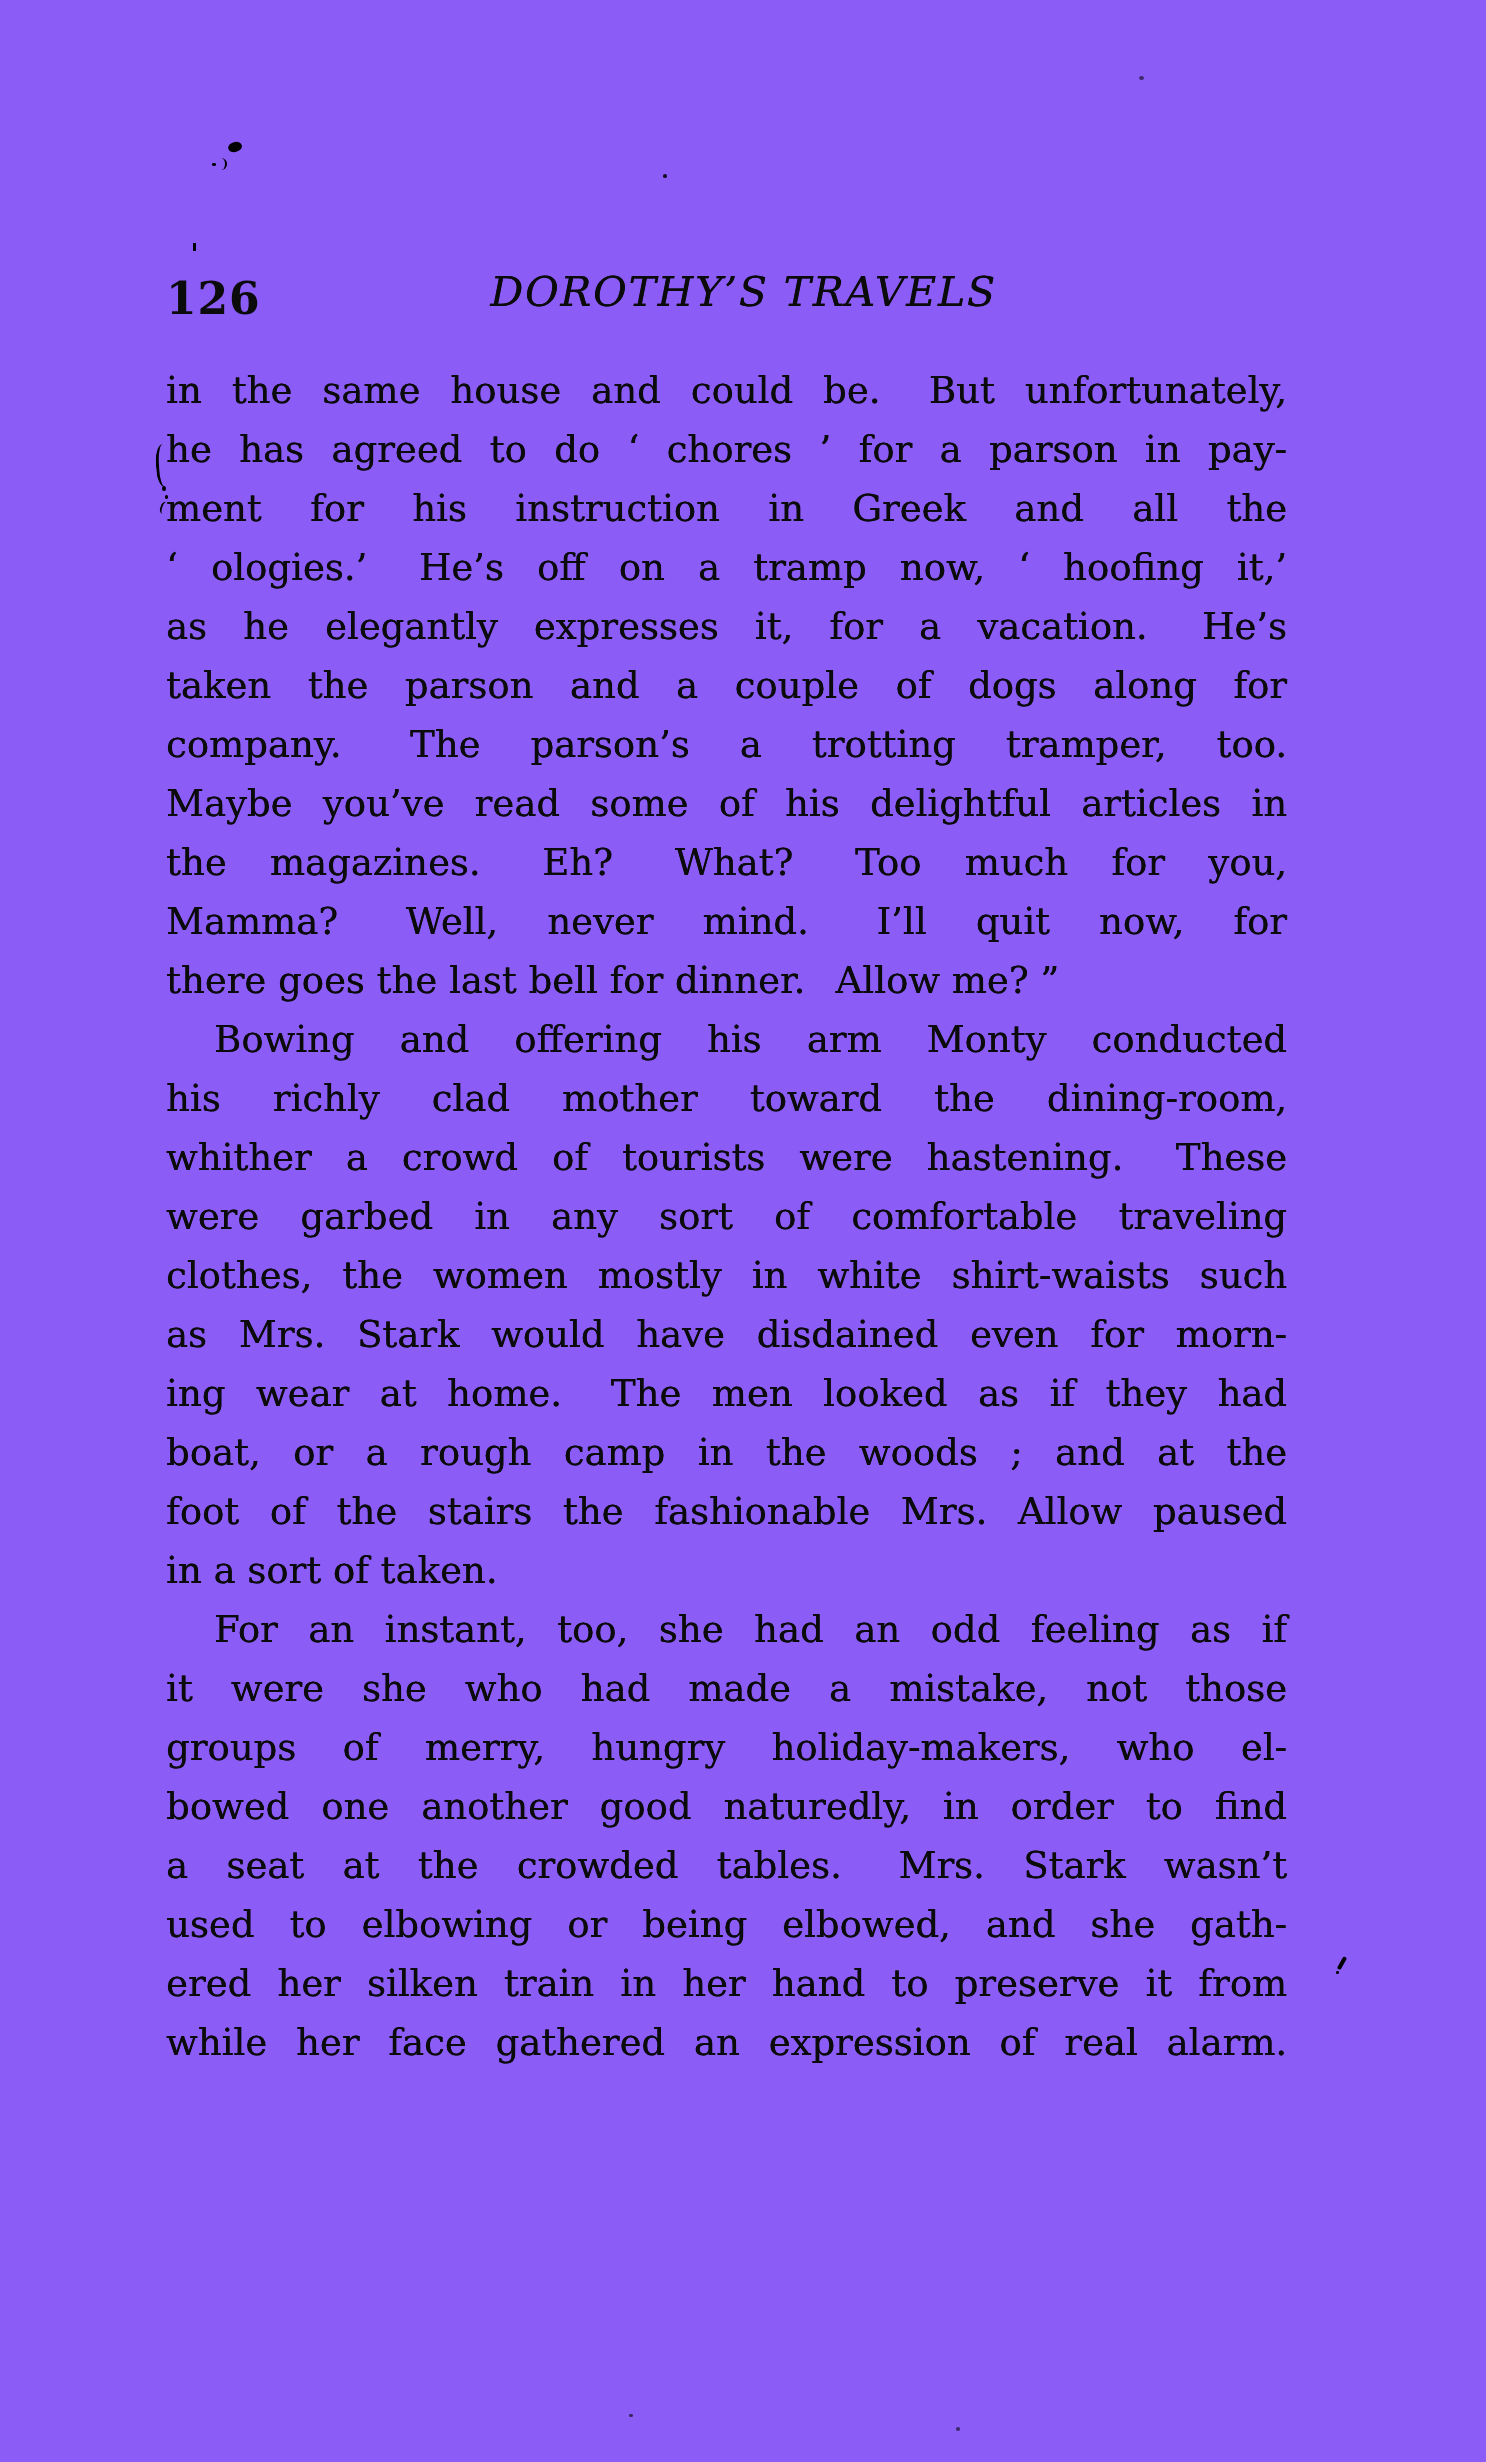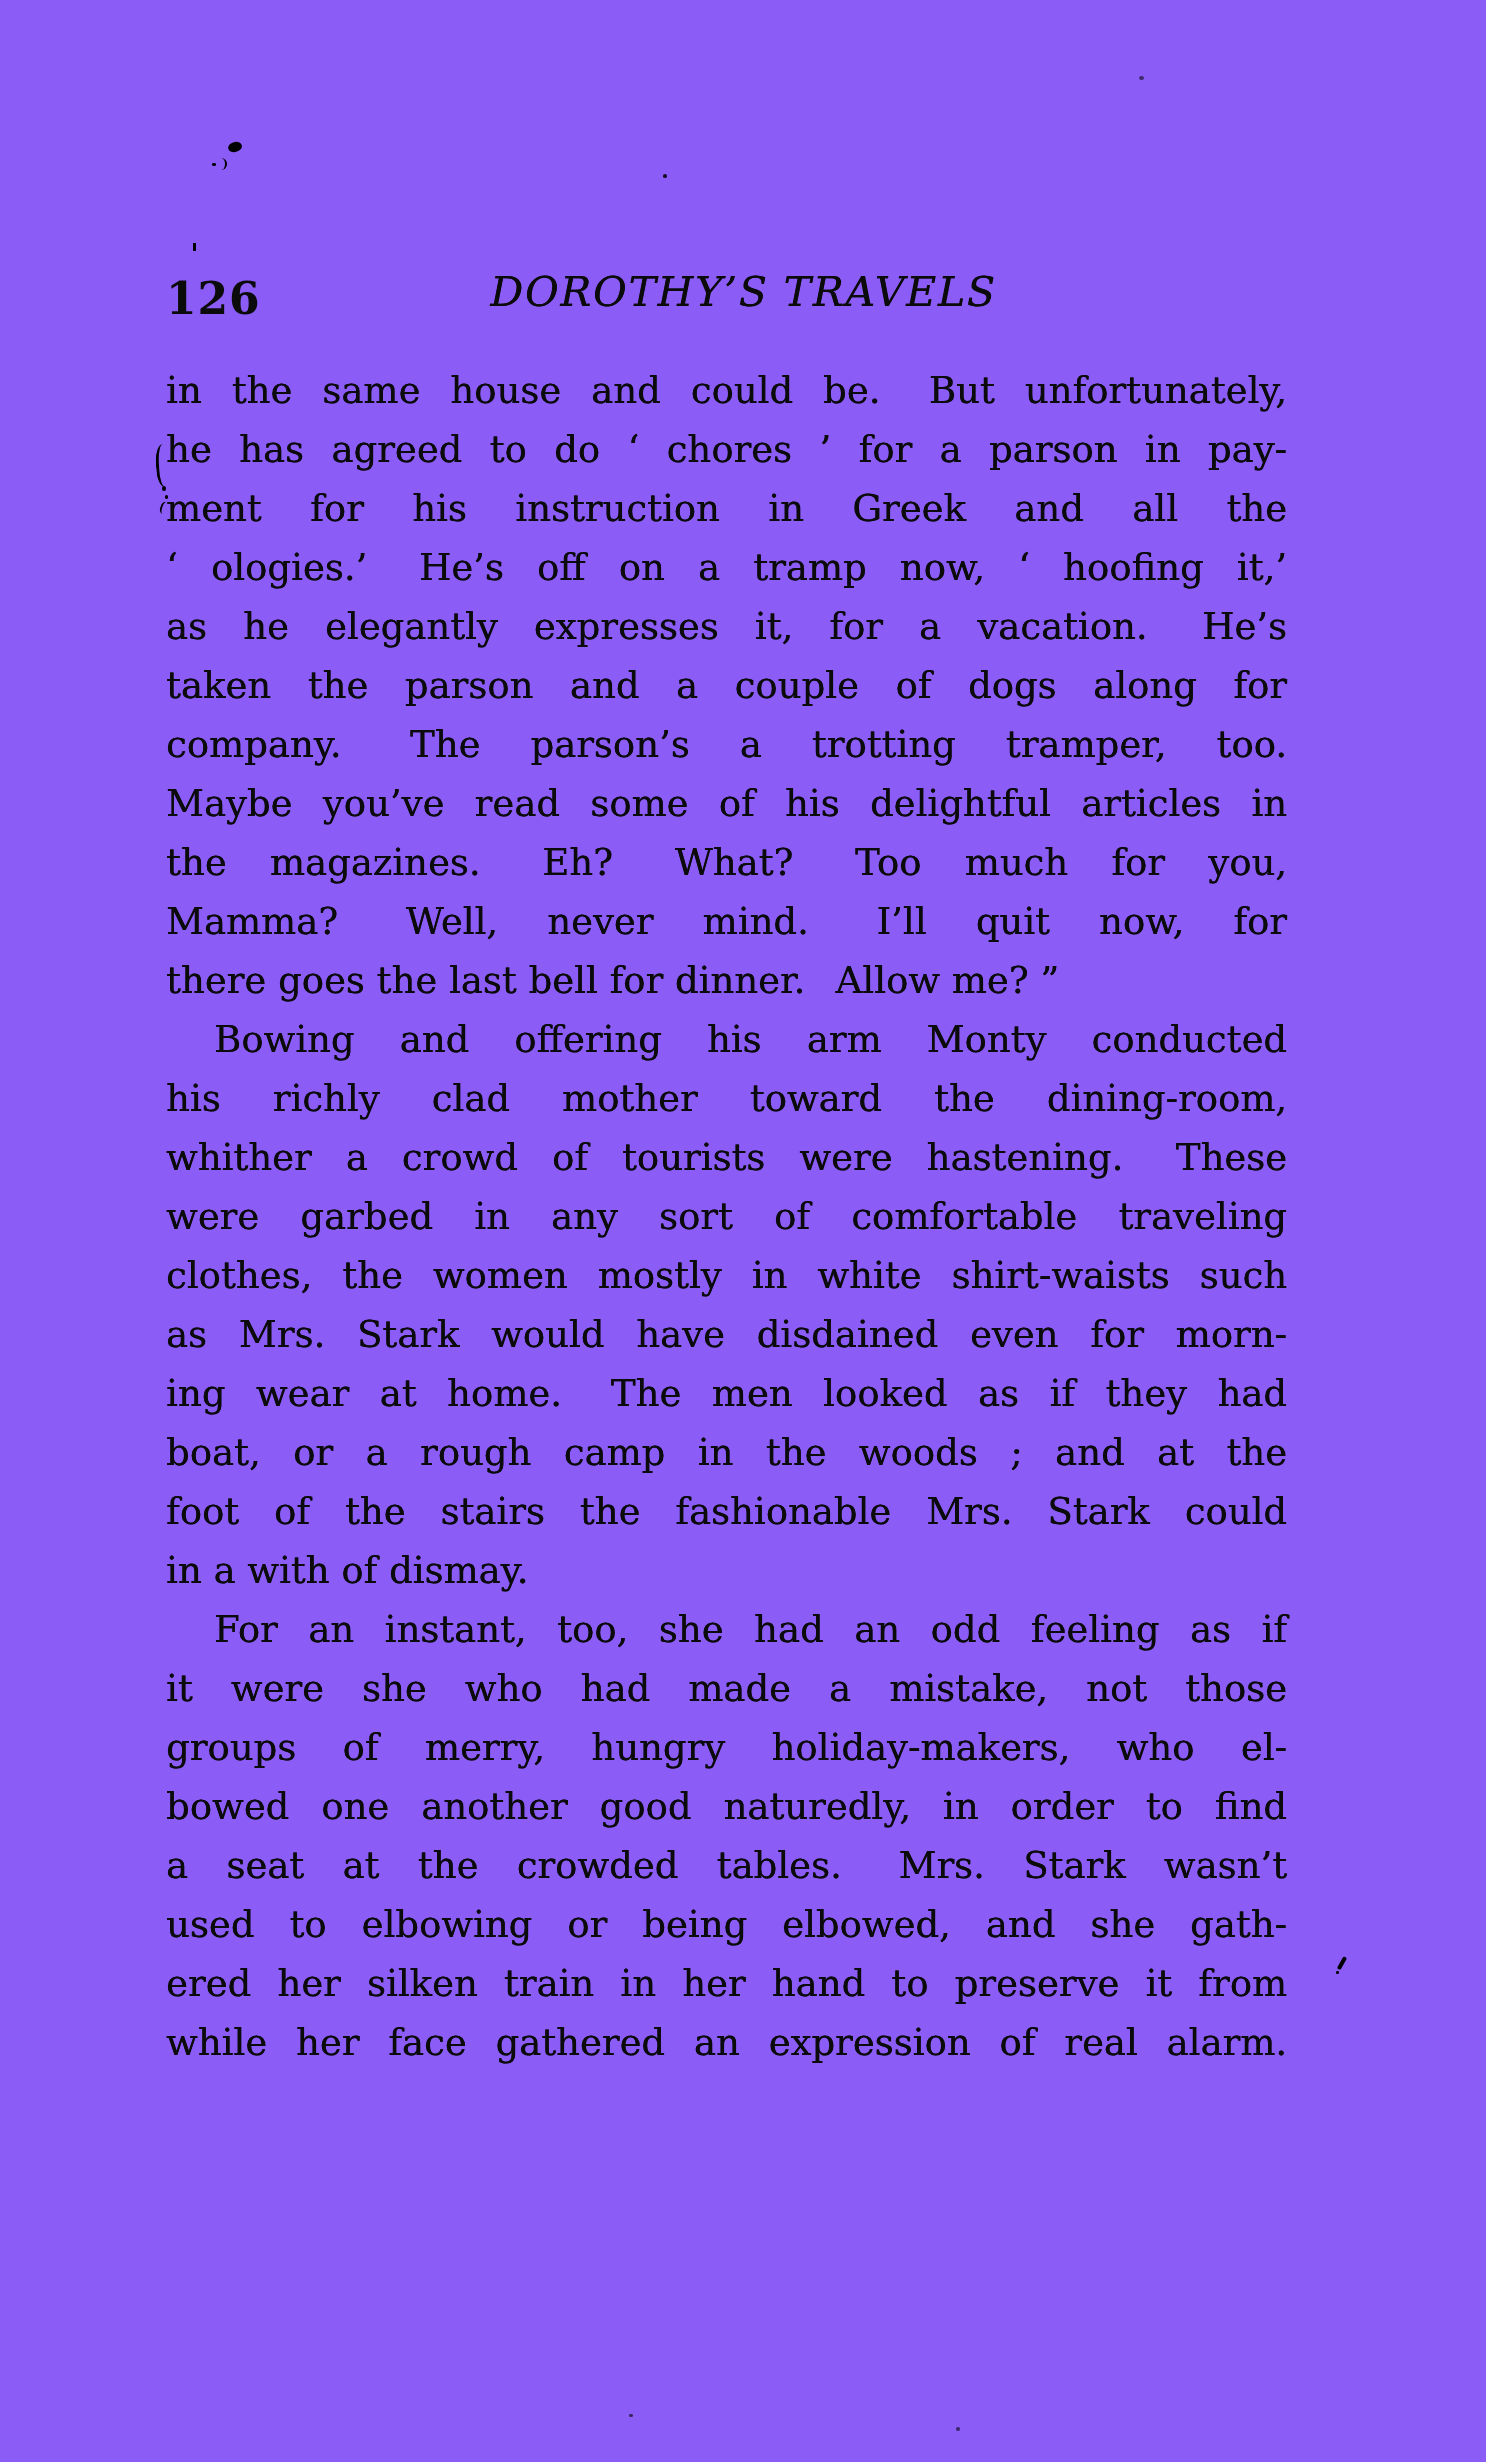--- a/index.html
+++ b/index.html
@@ -124,22 +124,22 @@
 
     <div>
       <div class="line indent">Bowing and offering his arm Monty conducted</div>
       <div class="line">his richly clad mother toward the dining-room,</div>
       <div class="line">whither a crowd of tourists were hastening.  These</div>
       <div class="line">were garbed in any sort of comfortable traveling</div>
       <div class="line">clothes, the women mostly in white shirt-waists such</div>
       <div class="line">as Mrs. Stark would have disdained even for morn-</div>
       <div class="line">ing wear at home.  The men looked as if they had</div>
       <div class="line">boat, or a rough camp in the woods ; and at the</div>
-      <div class="line">foot of the stairs the fashionable Mrs. Stark could</div>
-      <div class="line last">in a with of dismay.</div>
+      <div class="line">foot of the stairs the fashionable Mrs. Allow paused</div>
+      <div class="line last">in a sort of taken.</div>
     </div>
 
     <div>
       <div class="line indent">For an instant, too, she had an odd feeling as if</div>
       <div class="line">it were she who had made a mistake, not those</div>
       <div class="line">groups of merry, hungry holiday-makers, who el-</div>
       <div class="line">bowed one another good naturedly, in order to find</div>
       <div class="line">a seat at the crowded tables.  Mrs. Stark wasn’t</div>
       <div class="line">used to elbowing or being elbowed, and she gath-</div>
       <div class="line">ered her silken train in her hand to preserve it from</div>

